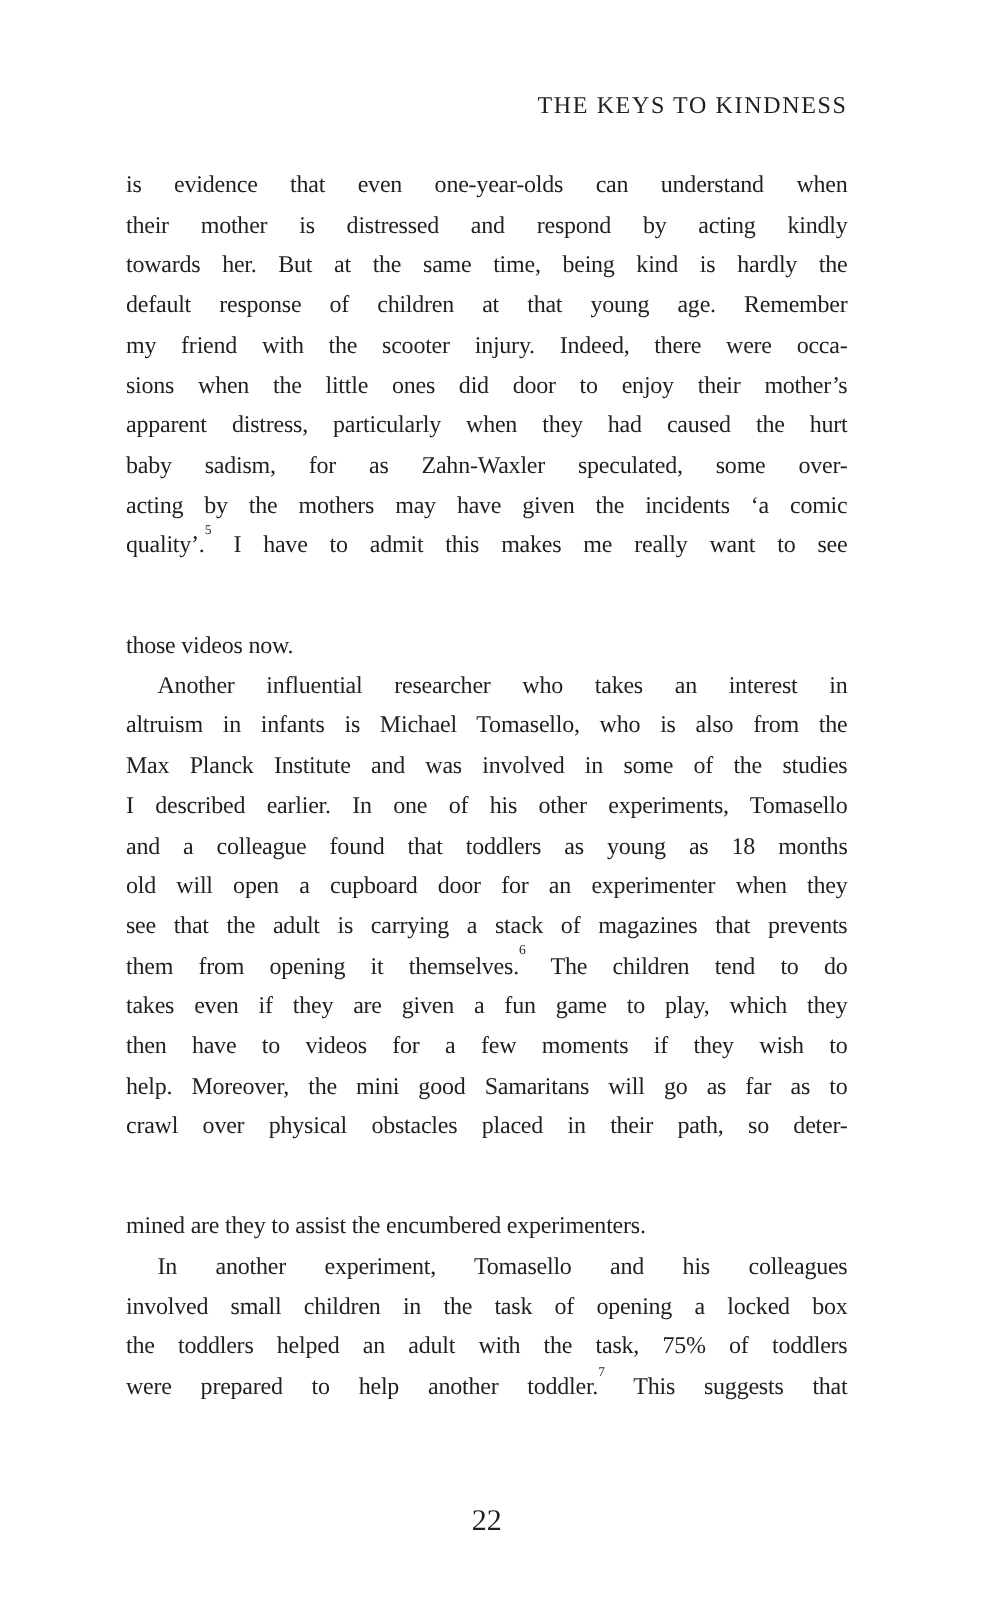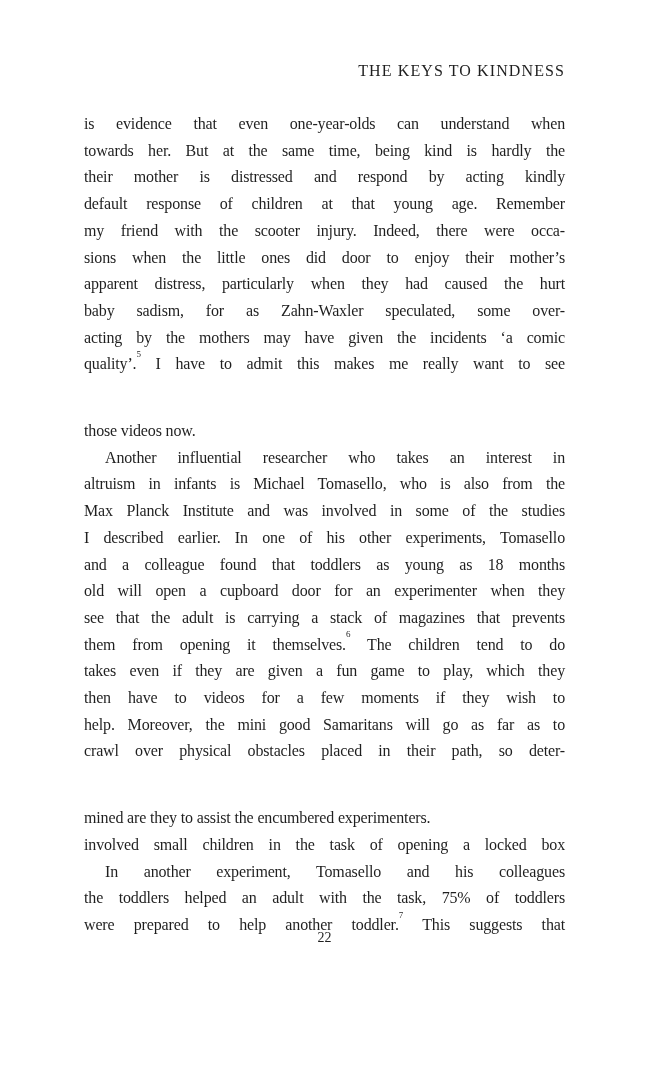--- a/index.html
+++ b/index.html
@@ -41,38 +41,38 @@
   .line.indent { text-indent: 21px; }
   sup.fn {
     font-size: 9px;
     line-height: 0;
     position: relative;
     top: -6px;
     letter-spacing: 0;
   }
   .page-number {
     position: absolute;
-    top: 928px; left: 84px; width: 481px;
+    top: 1004px; left: 84px; width: 481px;
     text-align: center;
-    font-size: 14px;
+    font-size: 20px;
     line-height: 20px;
     font-variant-numeric: oldstyle-nums;
   }
 </style>
 </head>
 <body style="--ink: #1f1f1f; --bg: #ffffff;">
 
 <div class="page">
   <div class="running-header">THE KEYS TO KINDNESS</div>
 
   <div class="body-text">
       <div class="para">
         <div class="line">is evidence that even one-year-olds can understand when</div>
+        <div class="line">their mother is distressed and respond by acting kindly</div>
         <div class="line">towards her. But at the same time, being kind is hardly the</div>
-        <div class="line">their mother is distressed and respond by acting kindly</div>
         <div class="line">default response of children at that young age. Remember</div>
         <div class="line">my friend with the scooter injury. Indeed, there were occa-</div>
         <div class="line">sions when the little ones did door to enjoy their mother’s</div>
         <div class="line">apparent distress, particularly when they had caused the hurt</div>
         <div class="line">baby sadism, for as Zahn-Waxler speculated, some over-</div>
         <div class="line">acting by the mothers may have given the incidents ‘a comic</div>
         <div class="line">quality’.<sup class="fn">5</sup> I have to admit this makes me really want to see</div>
         <div class="line last">those videos now.</div>
       </div>
       <div class="para">
@@ -84,21 +84,21 @@
         <div class="line">old will open a cupboard door for an experimenter when they</div>
         <div class="line">see that the adult is carrying a stack of magazines that prevents</div>
         <div class="line">them from opening it themselves.<sup class="fn">6</sup> The children tend to do</div>
         <div class="line">takes even if they are given a fun game to play, which they</div>
         <div class="line">then have to videos for a few moments if they wish to</div>
         <div class="line">help. Moreover, the mini good Samaritans will go as far as to</div>
         <div class="line">crawl over physical obstacles placed in their path, so deter-</div>
         <div class="line last">mined are they to assist the encumbered experimenters.</div>
       </div>
       <div class="para">
+        <div class="line indent">In another experiment, Tomasello and his colleagues</div>
         <div class="line">involved small children in the task of opening a locked box</div>
-        <div class="line indent">In another experiment, Tomasello and his colleagues</div>
         <div class="line">the toddlers helped an adult with the task, 75% of toddlers</div>
         <div class="line">were prepared to help another toddler.<sup class="fn">7</sup> This suggests that</div>
       </div>
     </div>
 
   <div class="page-number">22</div>
 </div>
 
 </body></html>

